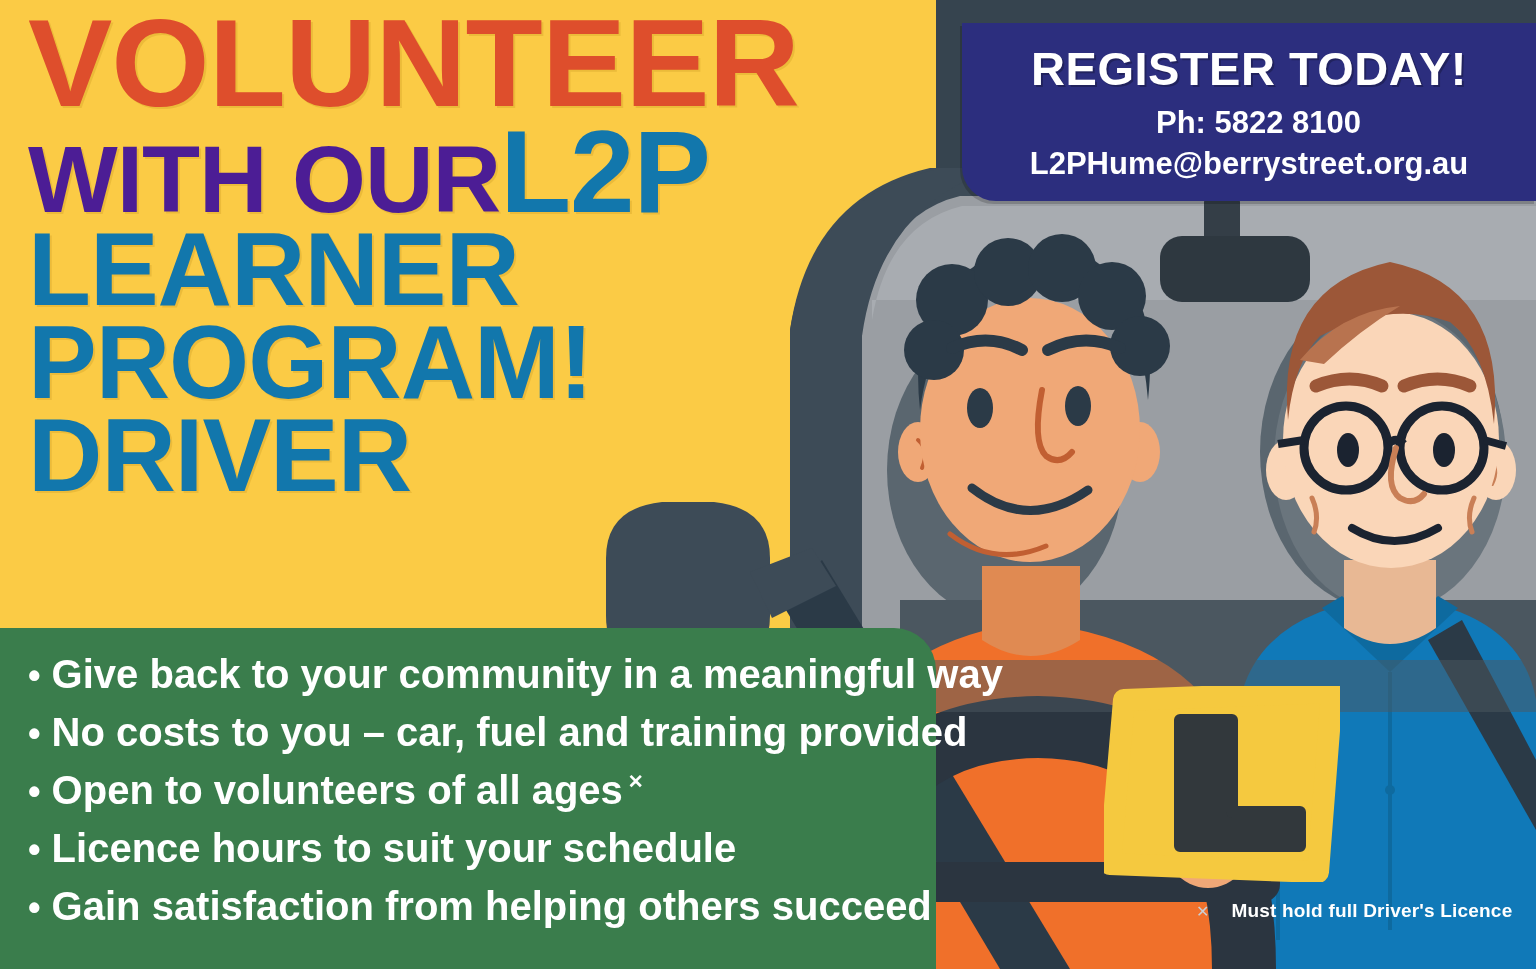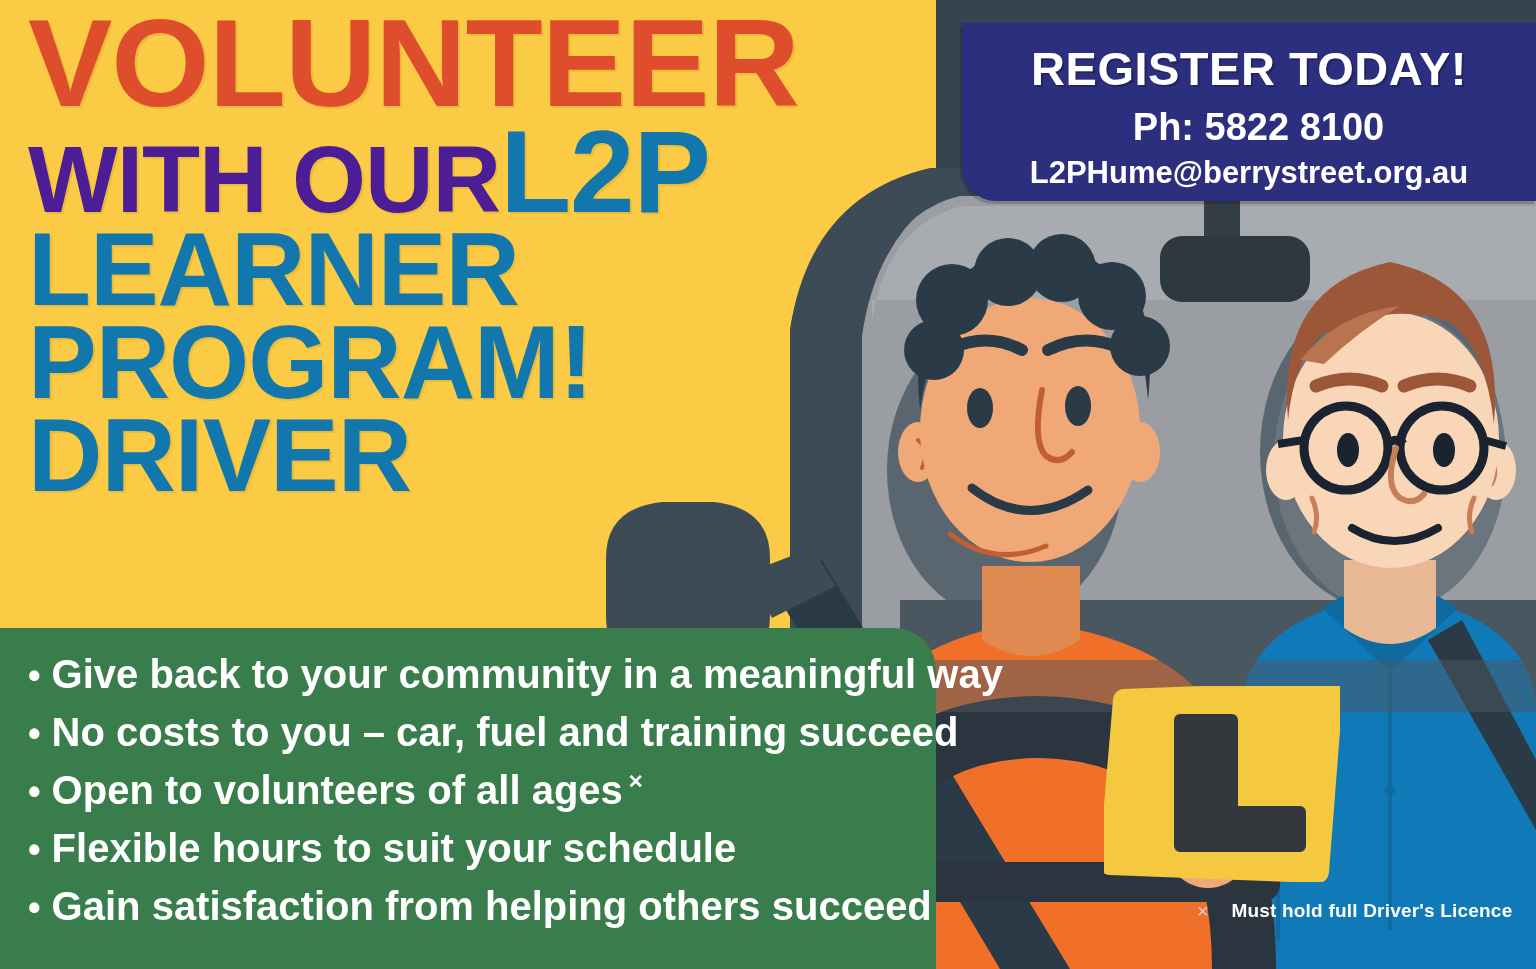--- a/index.html
+++ b/index.html
@@ -54,21 +54,21 @@
   }
   .register-title {
     font-size: 47px;
     font-weight: bold;
     letter-spacing: 0.5px;
     line-height: 1;
     padding-top: 22px;
     text-shadow: 2px 2px 0 rgba(0,0,0,0.25);
   }
   .register-phone {
-    font-size: 38px;
+    font-size: 31px;
     font-weight: bold;
     line-height: 1.25;
     padding-top: 12px;
     padding-left: 19px;
   }
   .register-email {
     font-size: 31px;
     font-weight: bold;
     line-height: 1.2;
     padding-top: 2px;
@@ -327,33 +327,33 @@
   <div class="bullets-panel">
 
     <div class="bullet-row">
       <span class="bullet-dot">•</span>
       <span>Give back to your community in a meaningful way</span>
       <span class="bullet-sup"></span>
     </div>
 
     <div class="bullet-row">
       <span class="bullet-dot">•</span>
-      <span>No costs to you – car, fuel and training succeed</span>
+      <span>No costs to you – car, fuel and training provided</span>
       <span class="bullet-sup"></span>
     </div>
 
     <div class="bullet-row">
       <span class="bullet-dot">•</span>
       <span>Open to volunteers of all ages</span>
       <span class="bullet-sup">✕</span>
     </div>
 
     <div class="bullet-row">
       <span class="bullet-dot">•</span>
-      <span>Flexible hours to suit your schedule</span>
+      <span>Licence hours to suit your schedule</span>
       <span class="bullet-sup"></span>
     </div>
 
     <div class="bullet-row">
       <span class="bullet-dot">•</span>
       <span>Gain satisfaction from helping others succeed</span>
       <span class="bullet-sup"></span>
     </div>
 
   </div>

